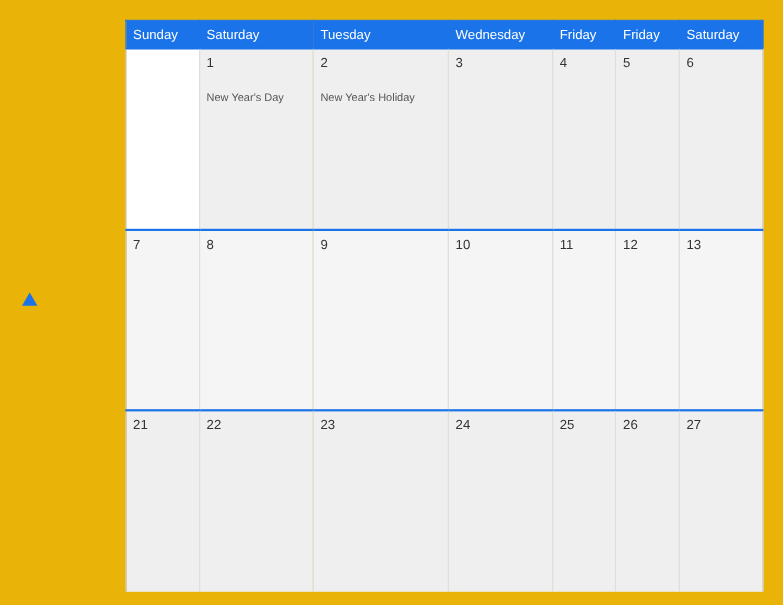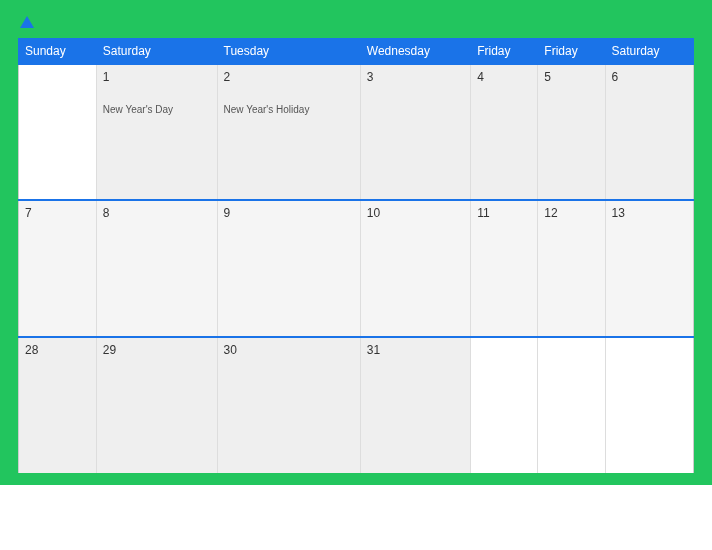--- a/index.html
+++ b/index.html
@@ -5,25 +5,25 @@
     * { box-sizing: border-box; margin: 0; padding: 0; }
     body {
       background: #fff;
       font-family: Arial, Helvetica, sans-serif;
       width: 712px;
       height: 550px;
       overflow: hidden;
     }
     .page {
       width: 712px;
-      height: 485px;
-      background: #22c55e;
+      height: 550px;
+      background: #eab308;
       padding: 18px 18px 12px 18px;
       display: flex;
-      flex-direction: column;
+      flex-direction: row;
     }
     .header {
       display: flex;
       align-items: center;
       justify-content: space-between;
       margin-bottom: 8px;
     }
     .logo {
       display: flex;
       flex-direction: column;
@@ -194,30 +194,36 @@
           </td>
           <td>
             <span class="day-num">12</span>
           </td>
           <td>
             <span class="day-num">13</span>
           </td>
         </tr>
         <tr>
           <td>
-            <span class="day-num">28</span>
-          </td>
-          <td>
-            <span class="day-num">29</span>
-          </td>
-          <td>
-            <span class="day-num">30</span>
-          </td>
-          <td>
-            <span class="day-num">31</span>
-          </td>
-          <td class="empty-cell" style="border-top: 2px solid rgb(26, 115, 232); background: rgb(255, 255, 255);"></td>
-          <td class="empty-cell" style="border-top: 2px solid rgb(26, 115, 232); background: rgb(255, 255, 255);"></td>
-          <td class="empty-cell" style="border-top: 2px solid rgb(26, 115, 232); background: rgb(255, 255, 255);"></td>
+            <span class="day-num">21</span>
+          </td>
+          <td>
+            <span class="day-num">22</span>
+          </td>
+          <td>
+            <span class="day-num">23</span>
+          </td>
+          <td>
+            <span class="day-num">24</span>
+          </td>
+          <td>
+            <span class="day-num">25</span>
+          </td>
+          <td>
+            <span class="day-num">26</span>
+          </td>
+          <td>
+            <span class="day-num">27</span>
+          </td>
         </tr>
       </tbody>
   </table>
 </div>
 
 </body></html>

